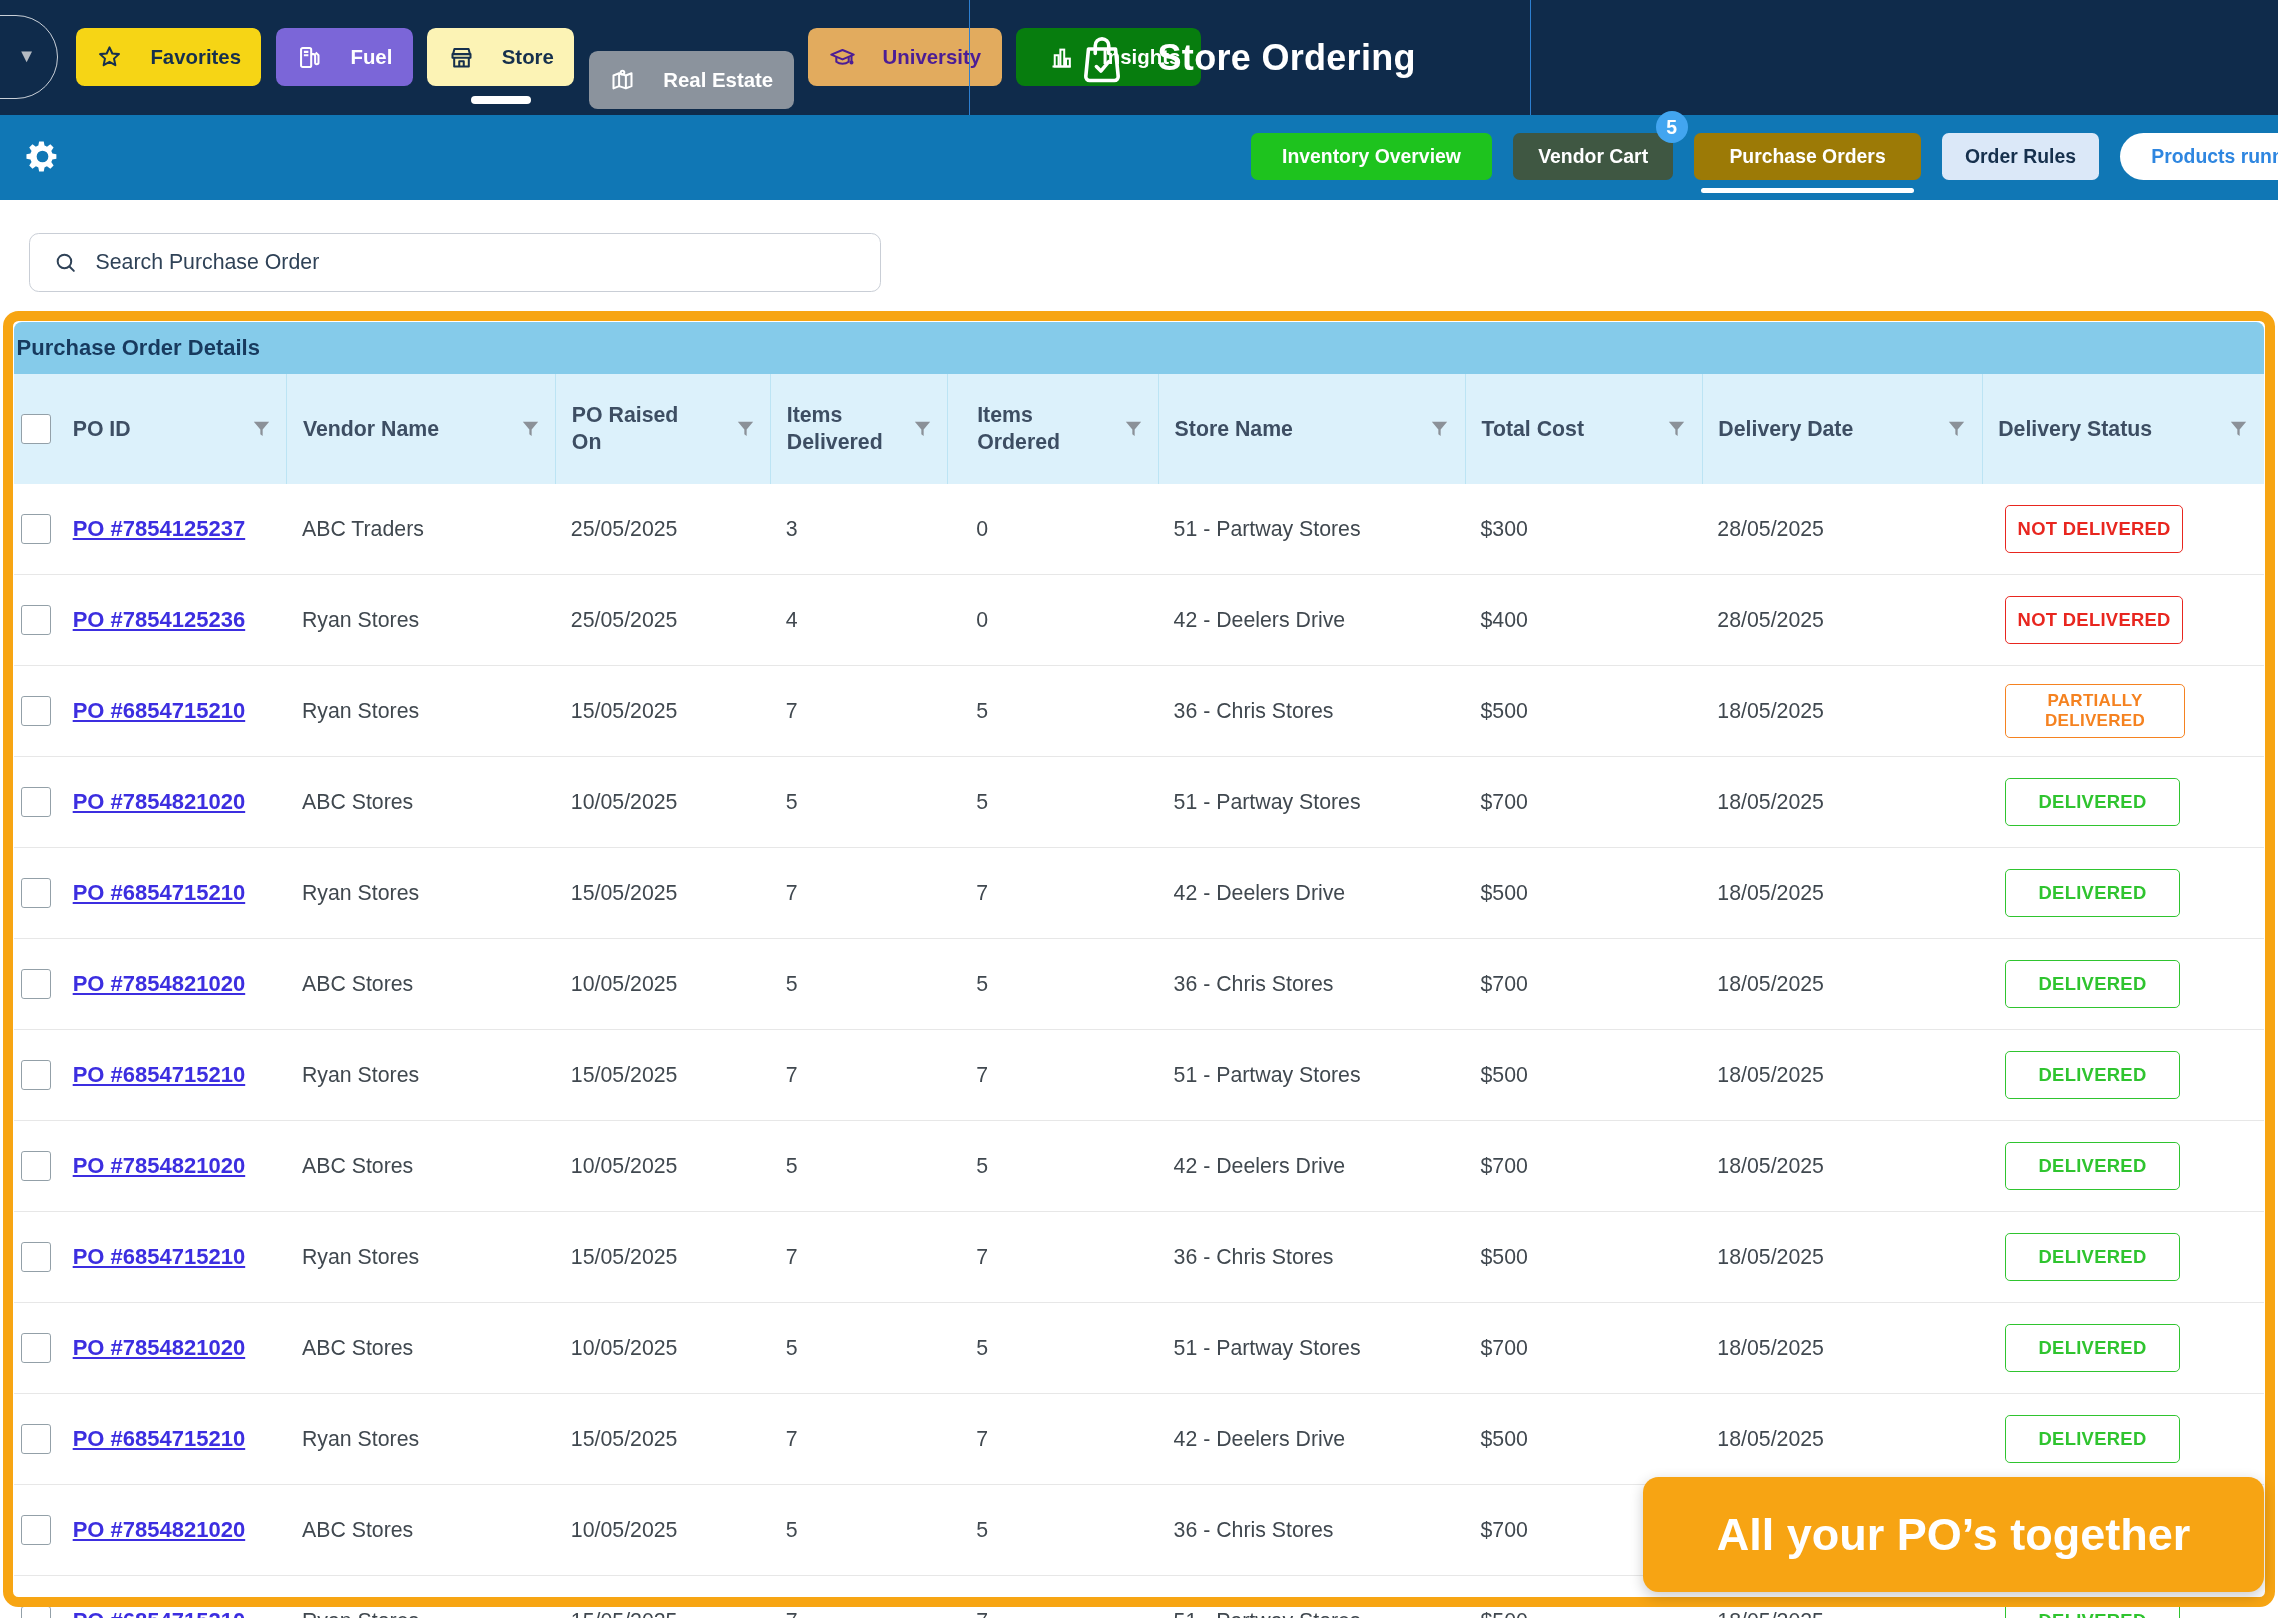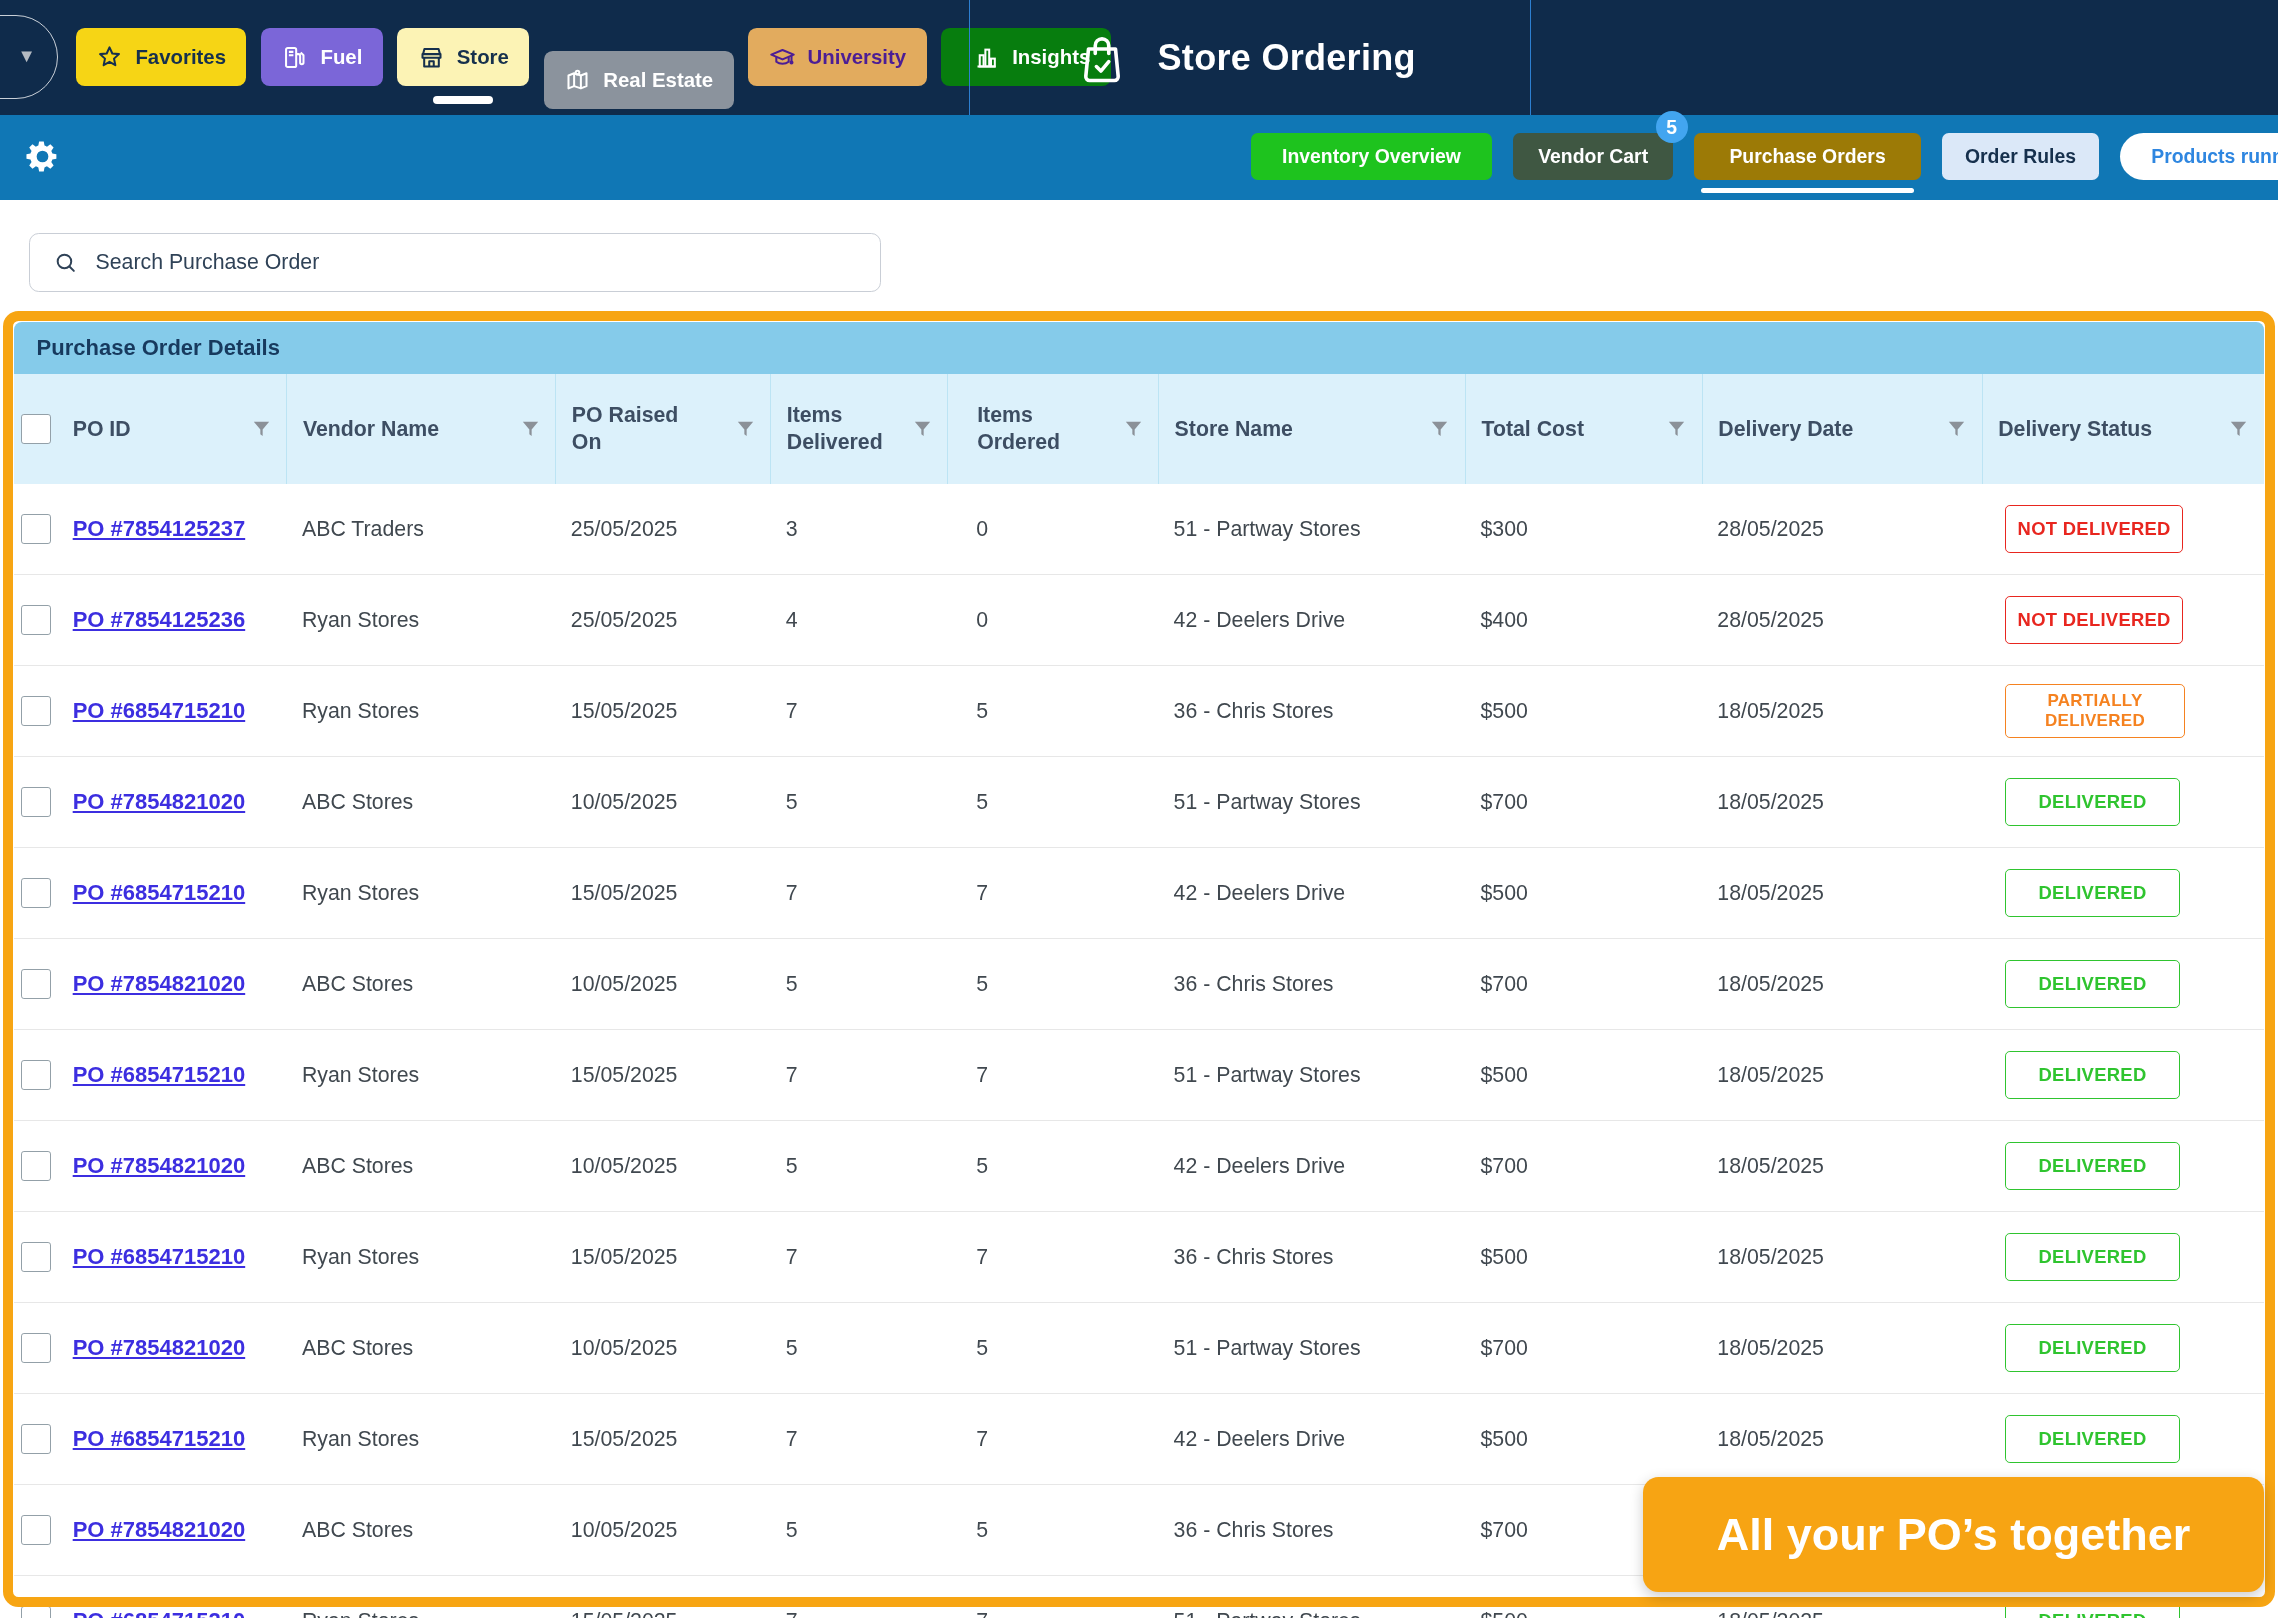--- a/index.html
+++ b/index.html
@@ -8,21 +8,21 @@
        font-family:"Liberation Sans","DejaVu Sans",sans-serif;}
   *{box-sizing:border-box;}
 
   
   .topbar{position:absolute;left:0;top:0;width:2278px;height:115px;background:#0f2b4b;}
   .corner-pill{position:absolute;left:-60px;top:14.6px;width:118px;height:84px;
        border:1.9px solid #c9d0d8;border-radius:43px;display:flex;align-items:center;
        justify-content:flex-end;padding-right:21.3px;}
   .corner-pill .caret{color:#b3bac2;font-size:18.4px;line-height:1;}
   .tabs{position:absolute;left:76px;top:28px;display:flex;gap:14.6px;}
-  .tab{position:relative;display:flex;align-items:center;gap:12px;height:58px;
+  .tab{position:relative;display:flex;align-items:center;gap:27px;height:58px;
        padding:0 20.4px;border:none;border-radius:8.7px;font-family:inherit;
        font-size:20.4px;font-weight:bold;cursor:pointer;}
   .tab .ticon{width:27px;height:27px;display:block;}
   .tab .ticon svg{width:100%;height:100%;display:block;}
   .t-favorites{background:#f6d515;color:#16304d;}
   .t-fuel{background:#7b66d8;color:#fff;}
   .t-store{background:#fcf3b5;color:#16304d;}
   .t-realestate{background:#8b939d;color:#fff;margin-top:23px;}
   .t-university{background:#e2ab5e;color:#4c1d95;}
   .t-insights{background:#077d0e;color:#fff;padding-left:32px;}
@@ -62,21 +62,21 @@
        display:flex;align-items:center;gap:15.5px;padding-left:23px;}
   .search-box .sicon{width:25px;height:25px;color:#2f4257;flex:none;}
   .search-box .sicon svg{width:100%;height:100%;}
   .search-box input{border:none;outline:none;flex:1;font-family:inherit;font-size:21.3px;
        color:#2f4257;background:transparent;height:100%;}
   .search-box input::placeholder{color:#2f4257;opacity:1;}
 
   
   .po-table{position:absolute;left:13.6px;top:322px;width:2250px;z-index:1;background:#fff;}
   .table-title{height:52px;background:#85cbea;color:#173a5e;font-size:22px;font-weight:bold;
-       display:flex;align-items:center;padding-left:23px;border-radius:7.8px 7.8px 0 0;}
+       display:flex;align-items:center;padding-left:3px;border-radius:7.8px 7.8px 0 0;}
   .thead{display:flex;height:110px;background:#dcf1fb;}
   .thead>*+*{border-left:1.9px solid #bce4f4;}
   .th{display:flex;align-items:center;padding:0 13.6px 0 15.5px;font-size:21.3px;font-weight:bold;
        color:#3d4e63;line-height:1.25;}
   .th:first-child{padding-left:7.8px;}
   .th-label{margin-right:5.8px;}
   .thead>*:nth-child(3) .th-label,
   .thead>*:nth-child(4) .th-label,
   .thead>*:nth-child(5) .th-label{max-width:112px;}
   .funnel{width:23px;height:23px;margin-left:auto;flex:none;cursor:pointer;}

